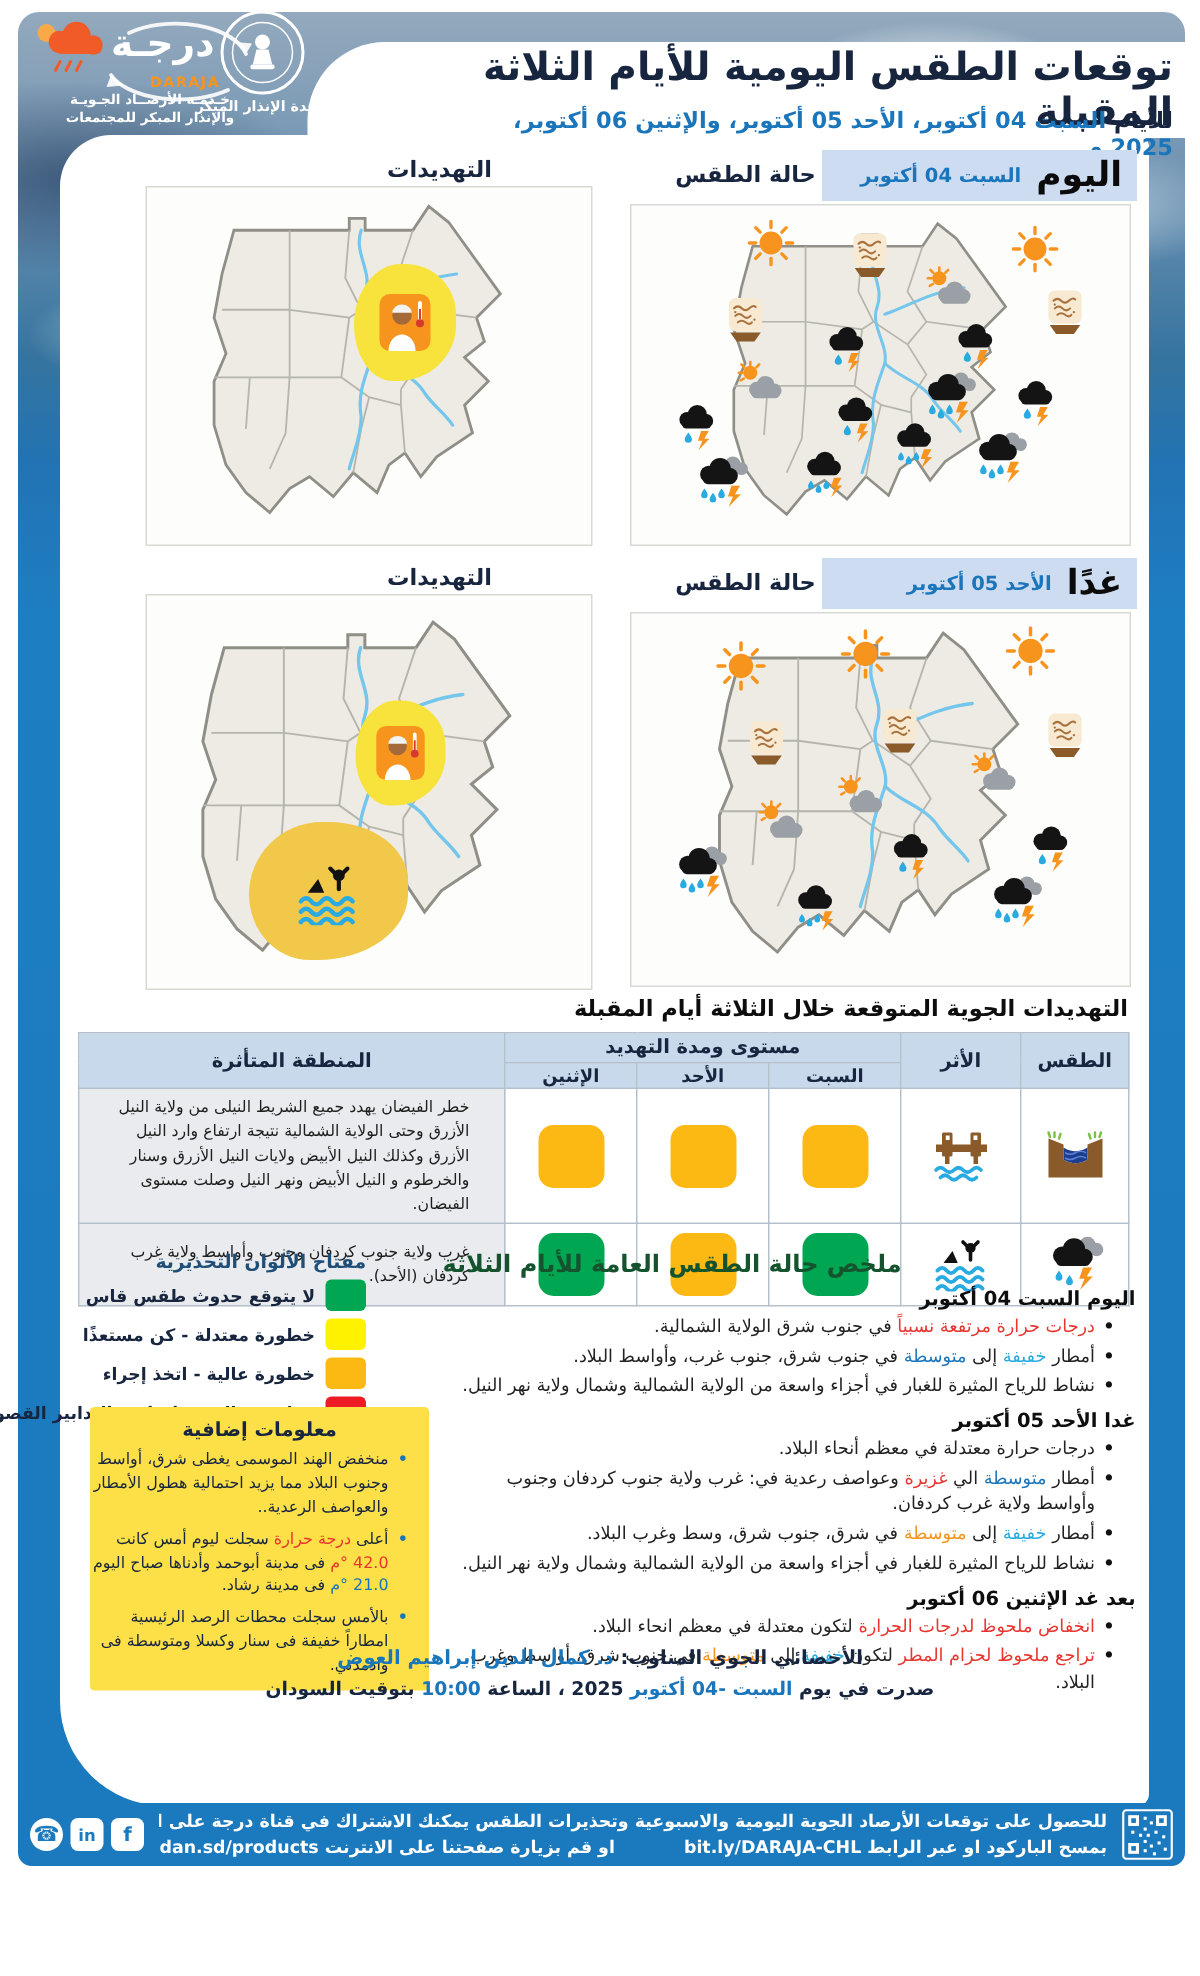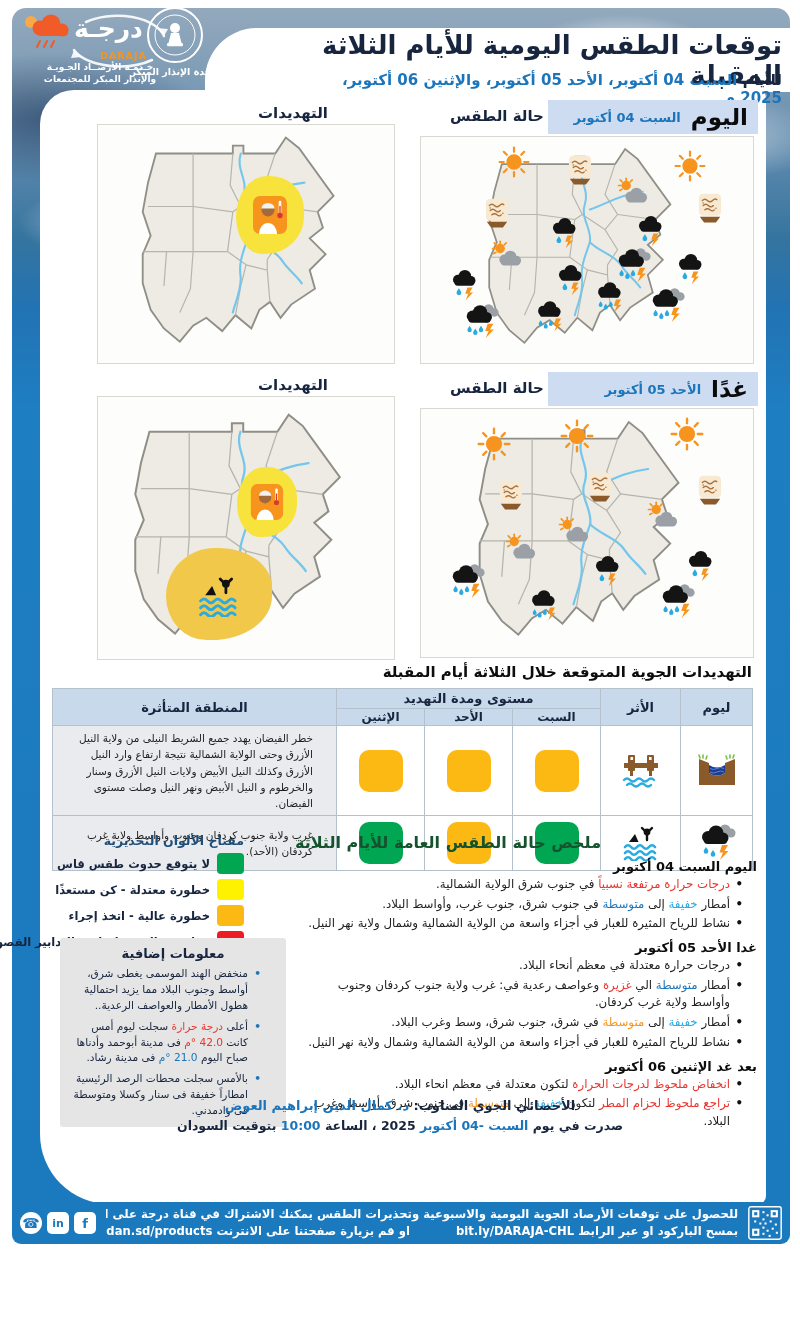--- a/index.html
+++ b/index.html
@@ -70,22 +70,22 @@
   .legend-swatch{width:27px;height:21px;border-radius:4px;flex:0 0 auto}
   .legend-label{font-size:11.5px;font-weight:bold;color:#17253f;white-space:nowrap}
   
   .summary{position:absolute;left:295px;top:833px;width:462px}
   .summary-title{font-size:16px;font-weight:bold;color:#14532d;text-align:left}
   .sum-head{font-size:13px;font-weight:bold;color:#0d0d0d;margin-top:7px;text-align:right}
   ul.blist{margin:1px 14px 0 0;padding:0;list-style:none}
   ul.blist li{position:relative;padding-right:13px;font-size:11.8px;color:#222;line-height:1.5;margin-top:2px;text-align:right}
   ul.blist li::before{content:"•";position:absolute;right:0;top:0;font-weight:bold;color:#111}
   
-  .infobox{position:absolute;left:60px;top:938px;width:226px;background:#e5e5e5;border-radius:3px;
-        padding:8px 11px;box-sizing:border-box}
+  .infobox{position:absolute;left:60px;top:938px;width:226px;background:#fde047;border-radius:3px;
+        padding:8px 0;box-sizing:border-box}
   .infobox-title{font-size:13px;font-weight:bold;color:#17253f;text-align:center;margin-bottom:2px}
   .infobox ul.blist li{font-size:10.6px;color:#17253f;margin-top:5px}
   .infobox ul.blist li::before{color:#1b75bb}
   
   .signature{position:absolute;left:170px;top:1098px;width:460px;text-align:center;
         font-size:13px;font-weight:bold;color:#17253f}
   .sig-name{color:#1b75bb}
   .sig-line2{font-size:12.5px;margin-top:5px}
   
   .footer{position:absolute;left:12px;top:1202px;width:778px;height:42px;background:#1b79bd;
@@ -490,21 +490,21 @@
   <colgroup>
     <col style="width:72px">
       <col style="width:80px">
       <col style="width:88px">
     <col style="width:88px">
       <col style="width:88px">
       <col style="width:284px">
   </colgroup>
   <thead>
     <tr>
-      <th rowspan="2">ليوم</th>
+      <th rowspan="2">الطقس</th>
       <th rowspan="2">الأثر</th>
       <th colspan="3">مستوى ومدة التهديد</th>
       <th rowspan="2">المنطقة المتأثرة</th>
     </tr>
     <tr class="days">
       <th>السبت</th>
       <th>الأحد</th>
       <th>الإثنين</th>
     </tr>
   </thead>

